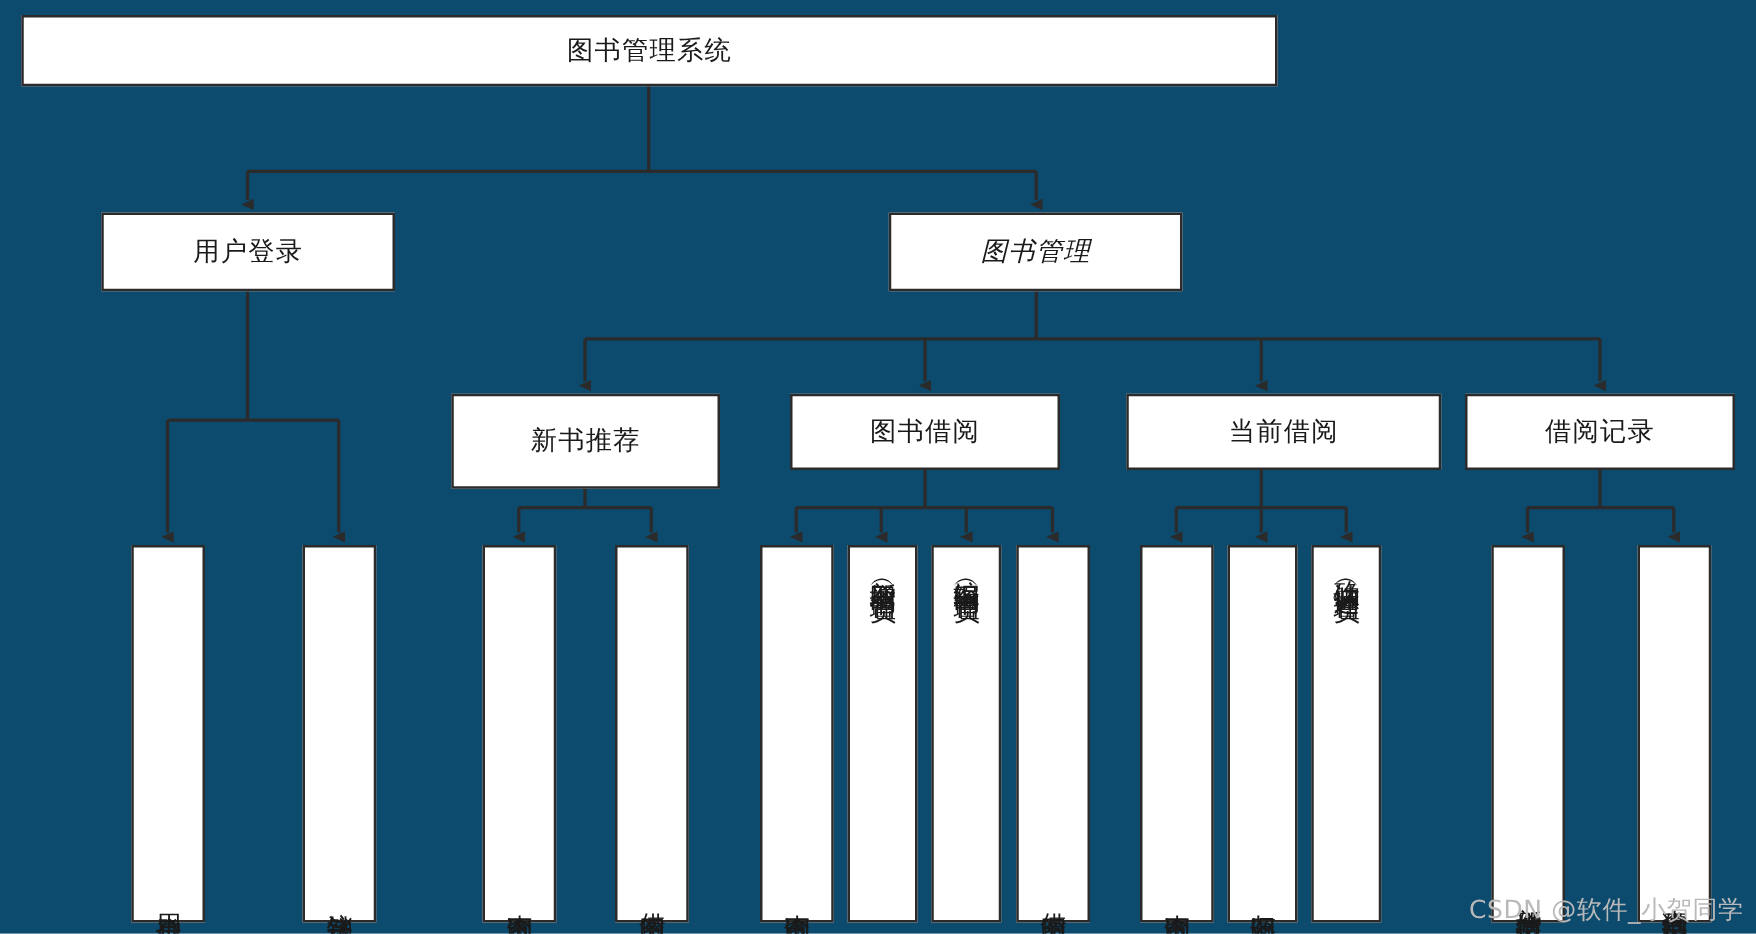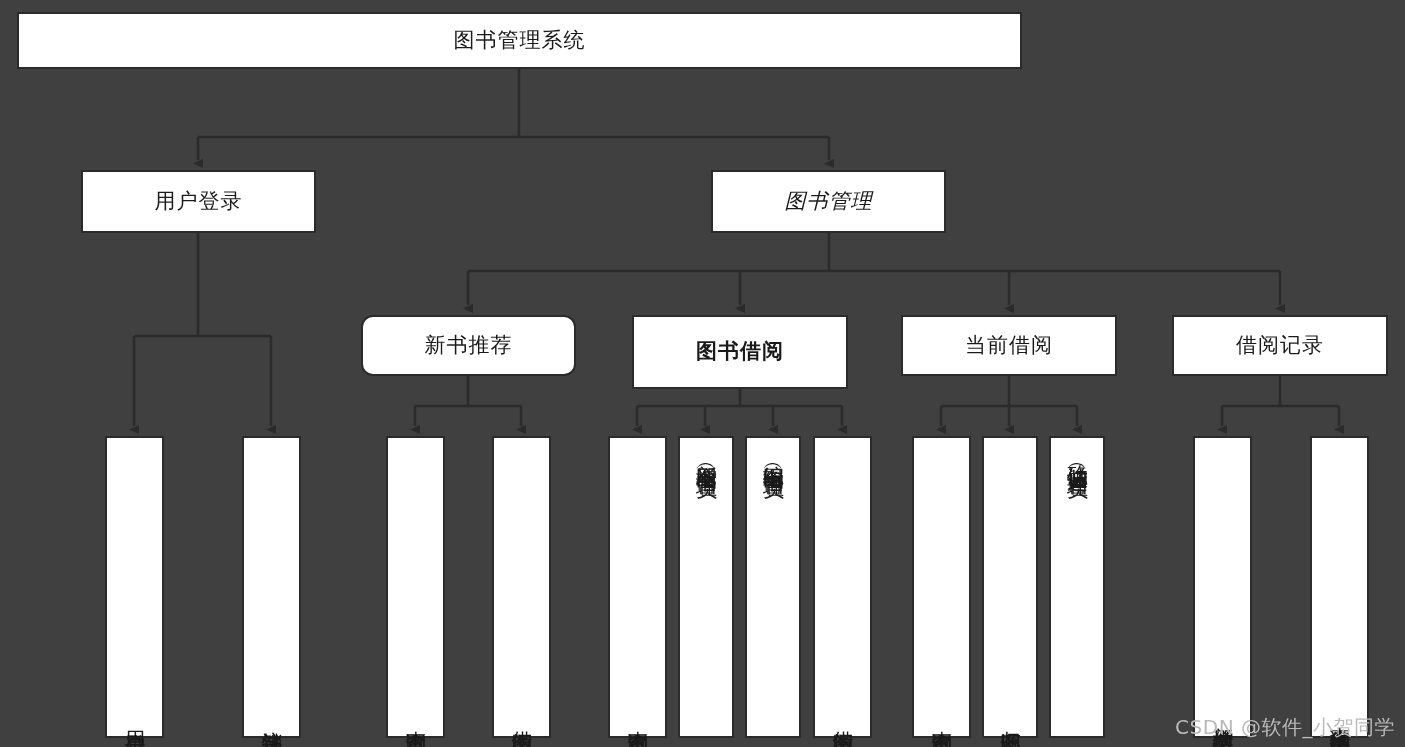--- a/index.html
+++ b/index.html
@@ -7,21 +7,21 @@
     padding: 0;
     background: #ffffff;
   }
   body {
     font-family: "DejaVu Sans", "Liberation Sans", sans-serif;
   }
   #canvas {
     position: relative;
     width: 1405px;
     height: 747px;
-    background: #404040;
+    background: #0c4a6e;
     overflow: hidden;
   }
   svg.connectors {
     position: absolute;
     left: 0;
     top: 0;
     width: 1405px;
     height: 747px;
     pointer-events: none;
   }
@@ -131,27 +131,27 @@
     <span>图书管理系统</span>
   </div>
 
   <div class="node node-h" style="left:81px; top:170px; width:235px; height:63px;">
     <span>用户登录</span>
   </div>
   <div class="node node-h" style="left:711px; top:170px; width:235px; height:63px;font-style:italic;">
     <span>图书管理</span>
   </div>
 
-  <div class="node node-h" style="left:361px; top:315px; width:215px; height:61px;border-radius:12px;">
+  <div class="node node-h" style="left:361px; top:315px; width:215px; height:76px;">
     <span>新书推荐</span>
   </div>
-  <div class="node node-h" style="left:632px; top:315px; width:216px; height:74px;font-weight:bold;">
+  <div class="node node-h" style="left:632px; top:315px; width:216px; height:61px;">
     <span>图书借阅</span>
   </div>
-  <div class="node node-h" style="left:901px; top:315px; width:216px; height:61px;">
+  <div class="node node-h" style="left:901px; top:315px; width:252px; height:61px;">
     <span>当前借阅</span>
   </div>
   <div class="node node-h" style="left:1172px; top:315px; width:216px; height:61px;">
     <span>借阅记录</span>
   </div>
 
   <div class="node node-v" style="left:105px; top:436px; width:59px; height:302px;">
     <span class="vtext">用户登录</span>
   </div>
   <div class="node node-v" style="left:242px; top:436px; width:59px; height:302px;">

